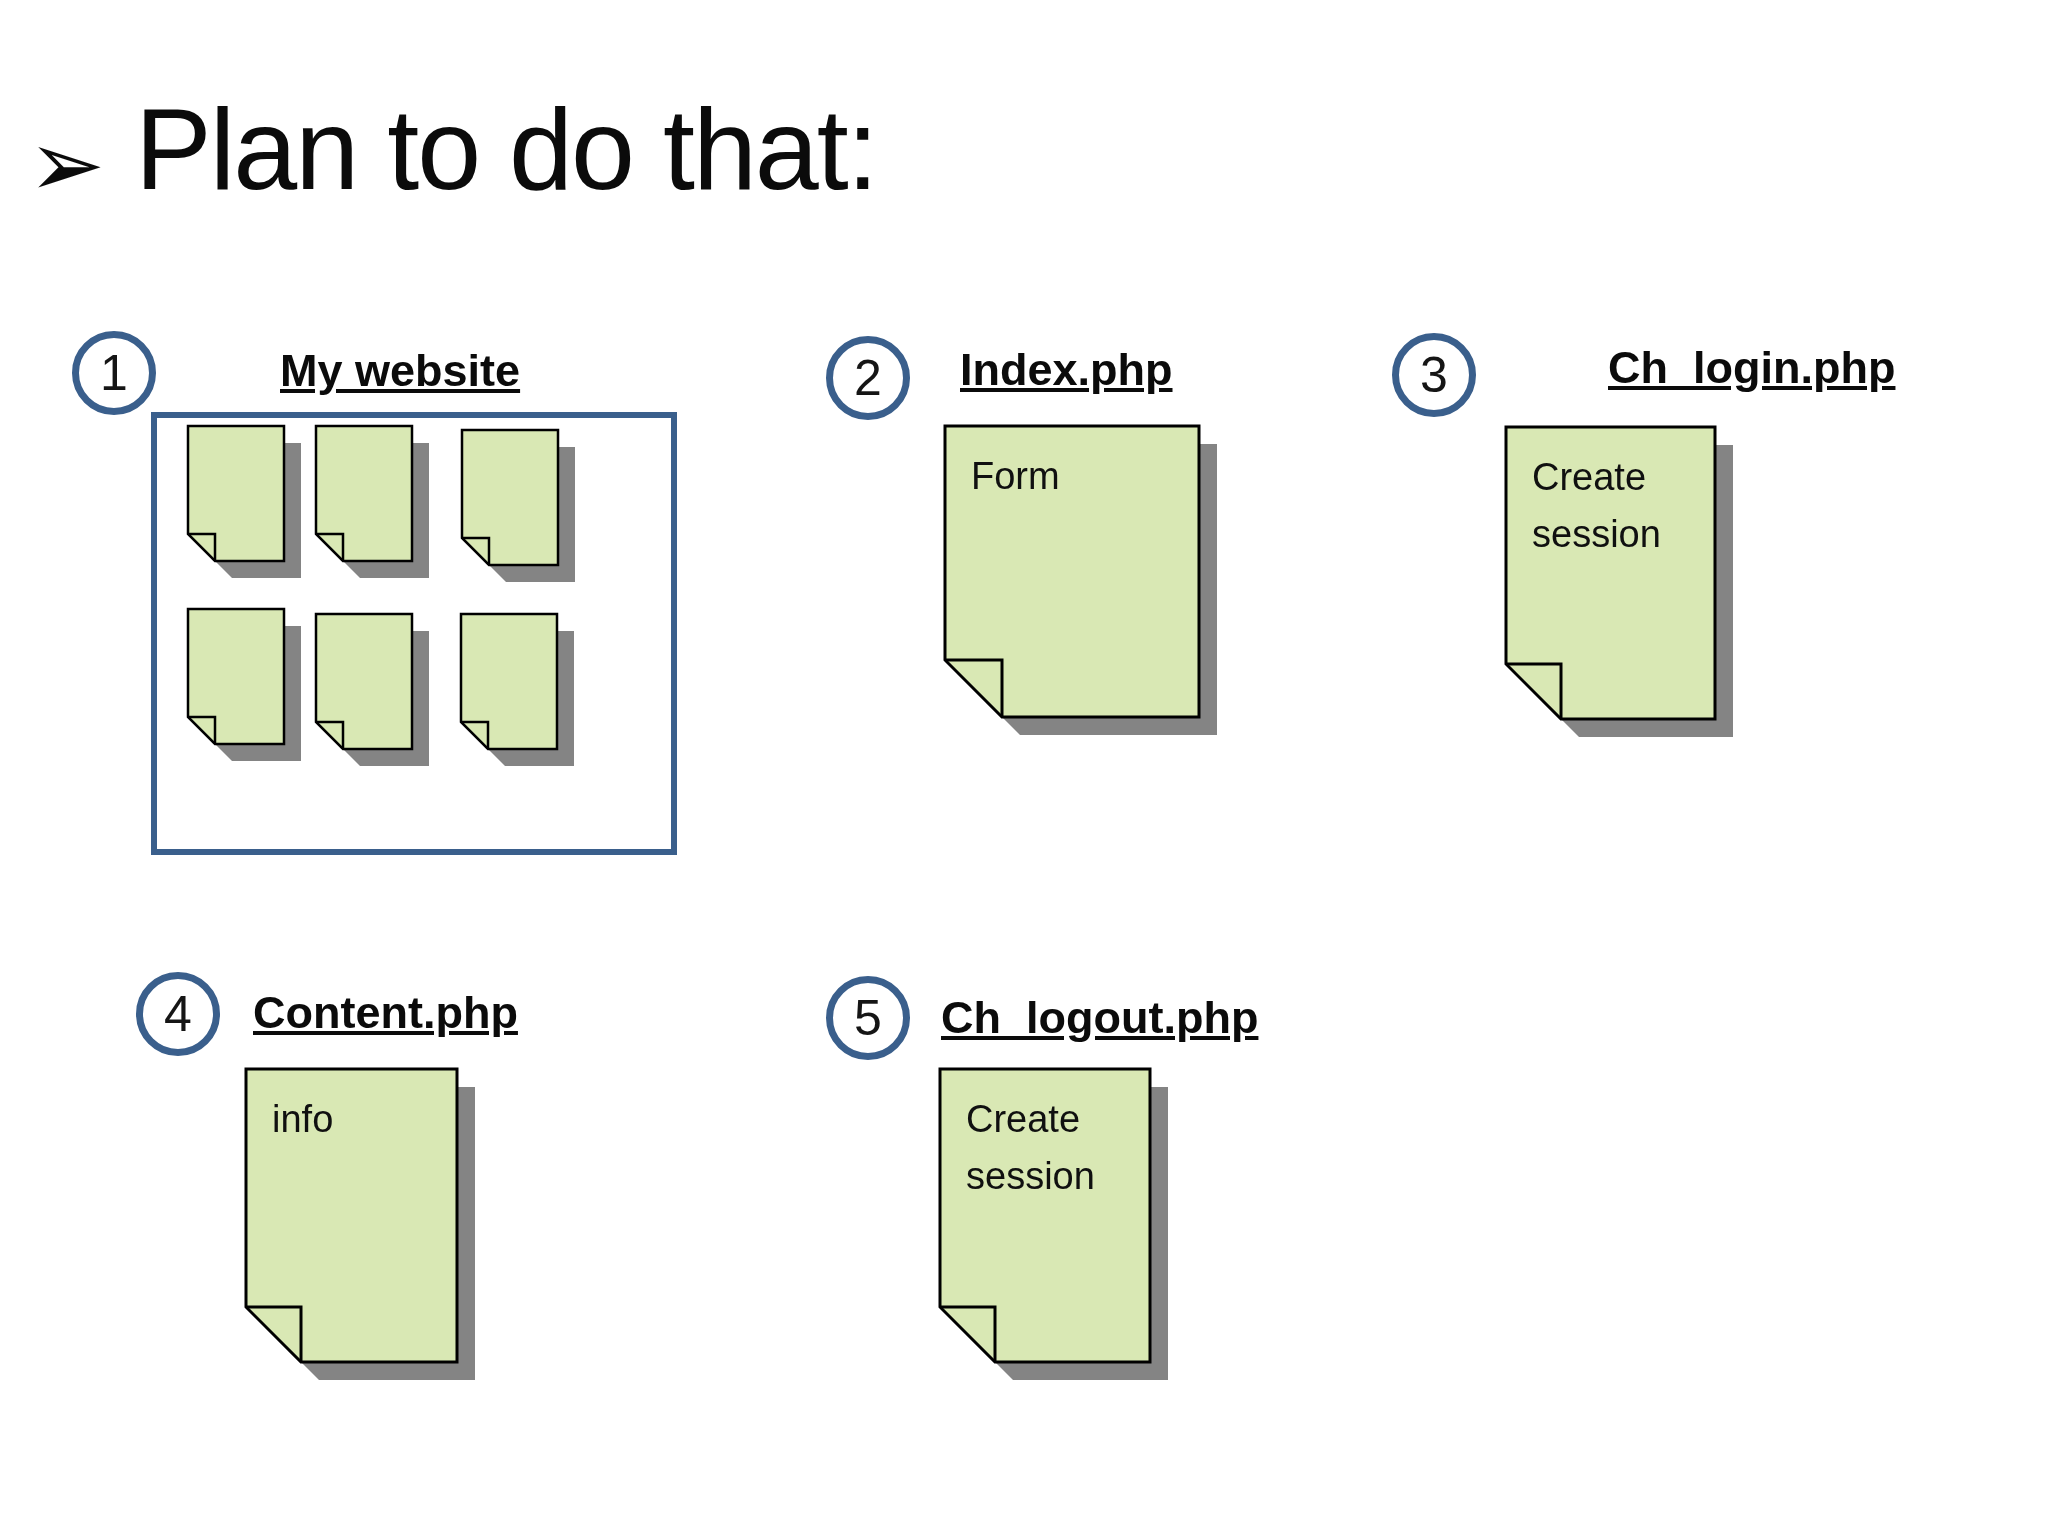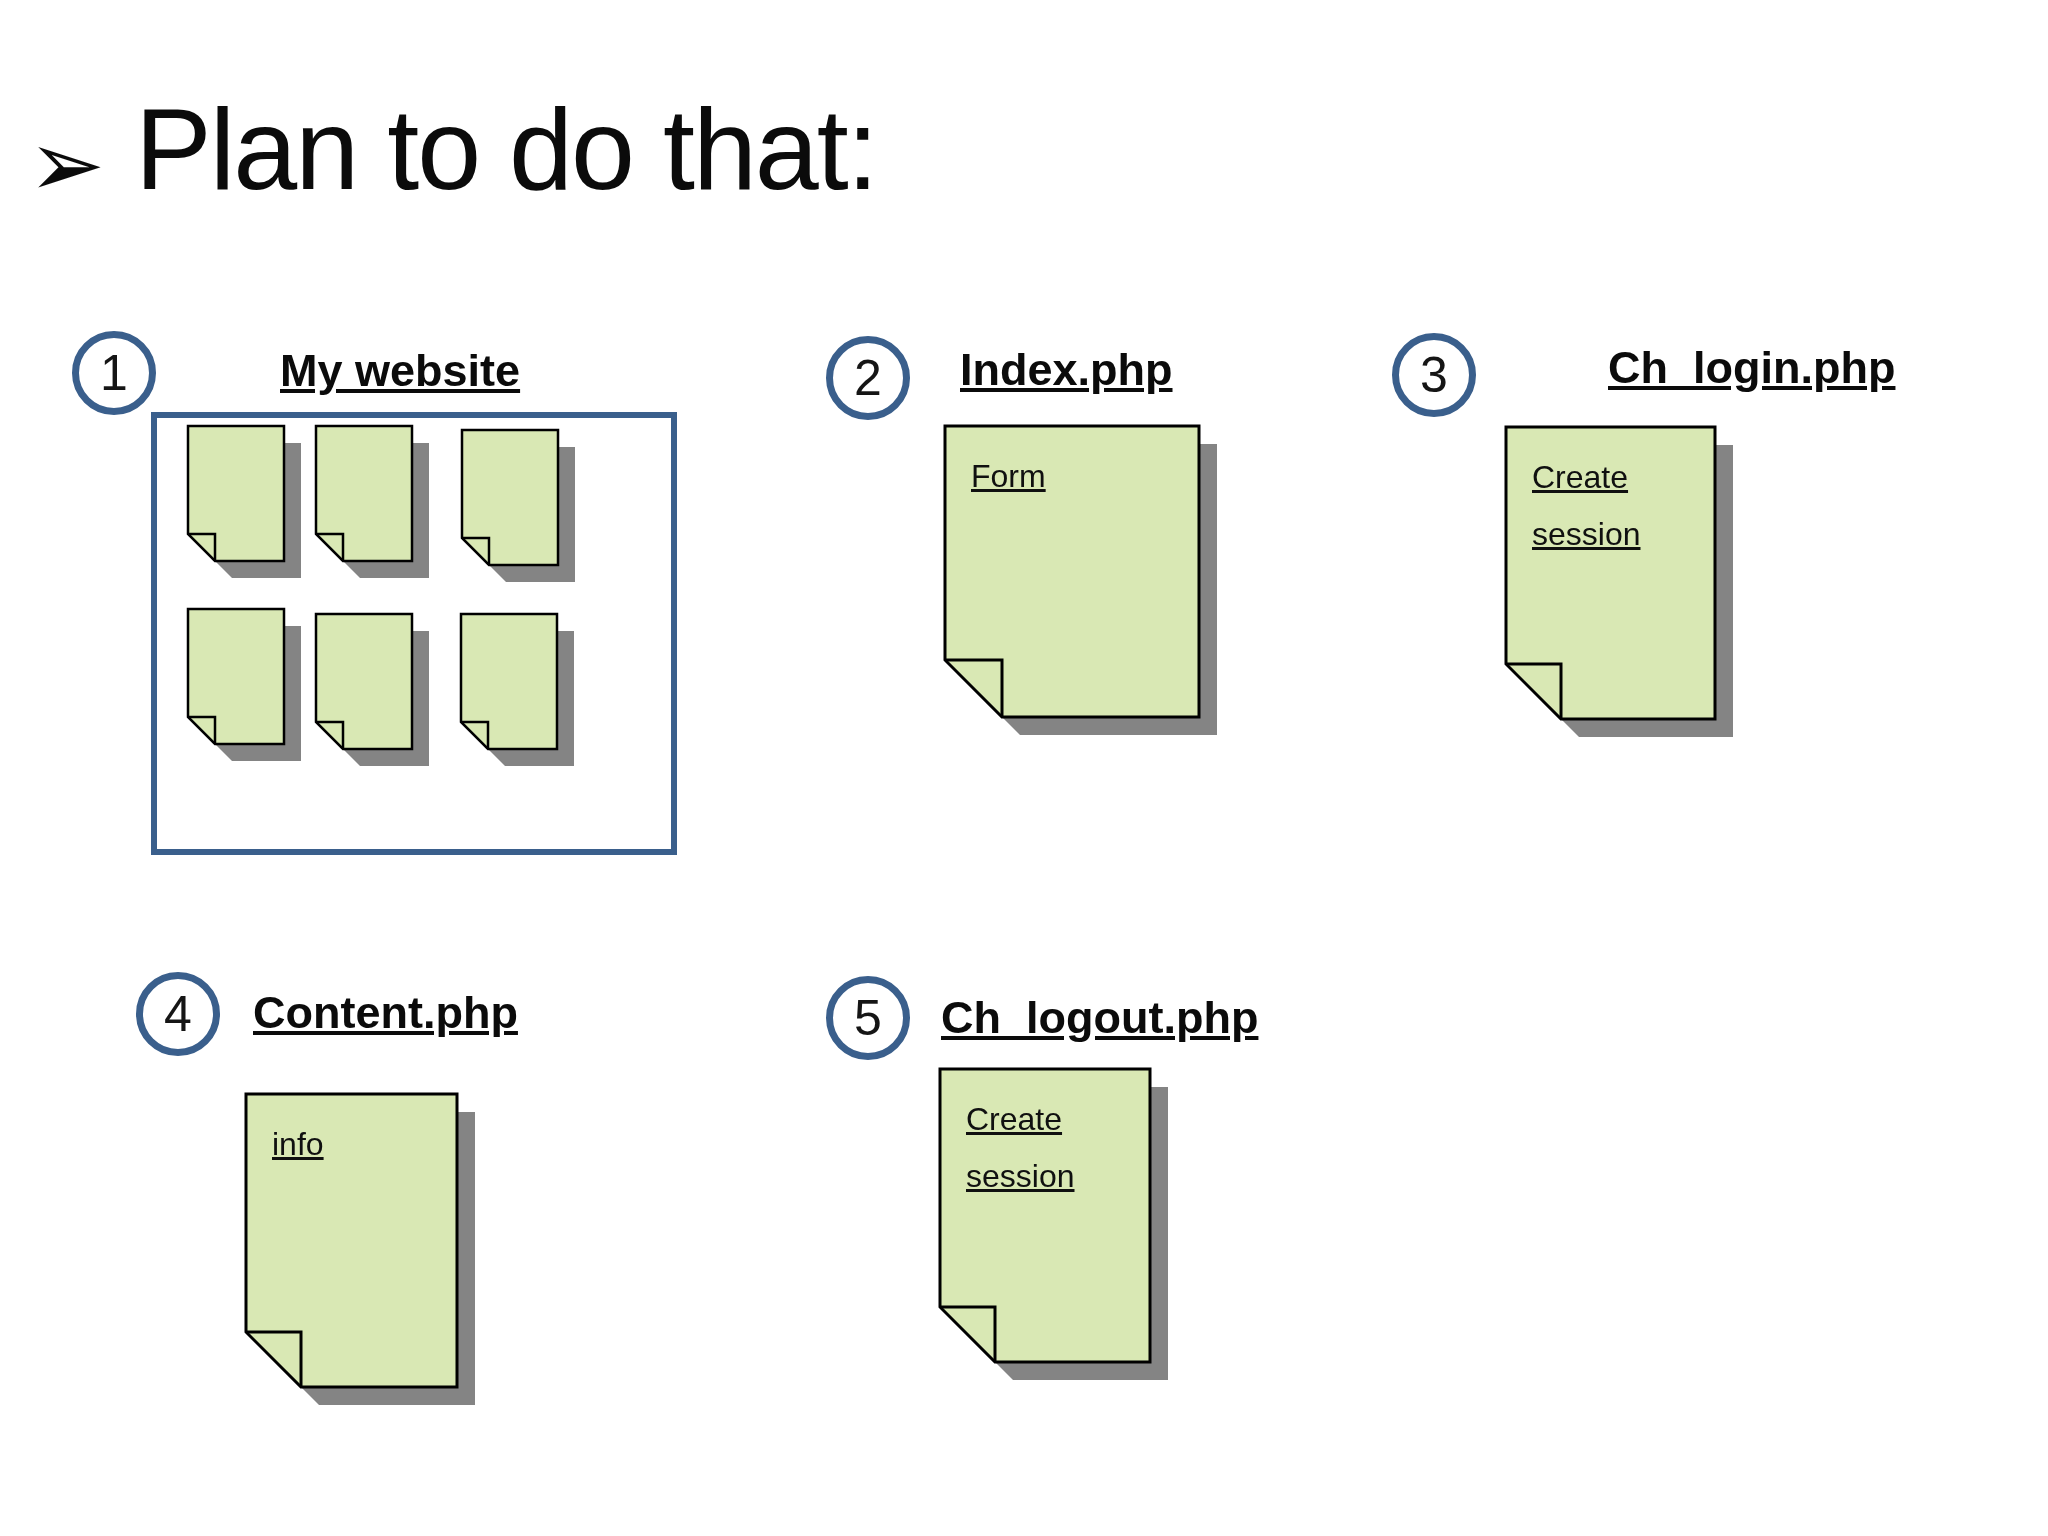--- a/index.html
+++ b/index.html
@@ -14,21 +14,21 @@
     position:absolute;width:70px;height:70px;border:7px solid #3a5f8c;border-radius:50%;
     background:#ffffff;display:flex;align-items:center;justify-content:center;
     font-size:50px;color:#151515;
   }
   .step-label{position:absolute;font-weight:bold;font-size:45px;line-height:1.1;color:#0b0b0b;white-space:nowrap;text-decoration:underline;}
   .website-box{position:absolute;left:151px;top:412px;width:514px;height:431px;border:6px solid #3a5f8c;background:#ffffff;}
   .doc{position:absolute;}
   .doc svg{display:block;}
   .doc-text{
     position:absolute;left:28px;top:24px;right:36px;
-    font-size:32px;line-height:57px;color:#101010;text-decoration:underline;
+    font-size:38px;line-height:57px;color:#101010;
   }
 </style>
 </head>
 <body>
 
 <div class="slide">
 
   <div class="title-row">
     <span class="bullet">➢</span>
     <h1 class="page-title">Plan to do that:</h1>
@@ -107,21 +107,21 @@
       <polygon points="0,0 209,0 209,292 55,292 0,237" fill="#d9e8b4" stroke="#000" stroke-width="3"></polygon>
       <polyline points="0,237 55,237 55,292" fill="none" stroke="#000" stroke-width="3"></polyline>
     </svg>
     <div class="doc-text">Create session</div>
   </div>
 
   <div class="badge" style="left:136px;top:972px;">
     <span>4</span>
   </div>
   <div class="step-label" style="left:253px;top:988px;">Content.php</div>
-  <div class="doc" style="left:244px;top:1067px;margin-top:25px;">
+  <div class="doc" style="left:244px;top:1067px;">
     <svg width="235" height="317" viewBox="-2 -2 235 317">
       <polygon points="18,18 229,18 229,311 73,311 18,256" fill="#848484"></polygon>
       <polygon points="0,0 211,0 211,293 55,293 0,238" fill="#d9e8b4" stroke="#000" stroke-width="3"></polygon>
       <polyline points="0,238 55,238 55,293" fill="none" stroke="#000" stroke-width="3"></polyline>
     </svg>
     <div class="doc-text">info</div>
   </div>
 
   <div class="badge" style="left:826px;top:976px;">
     <span>5</span>

